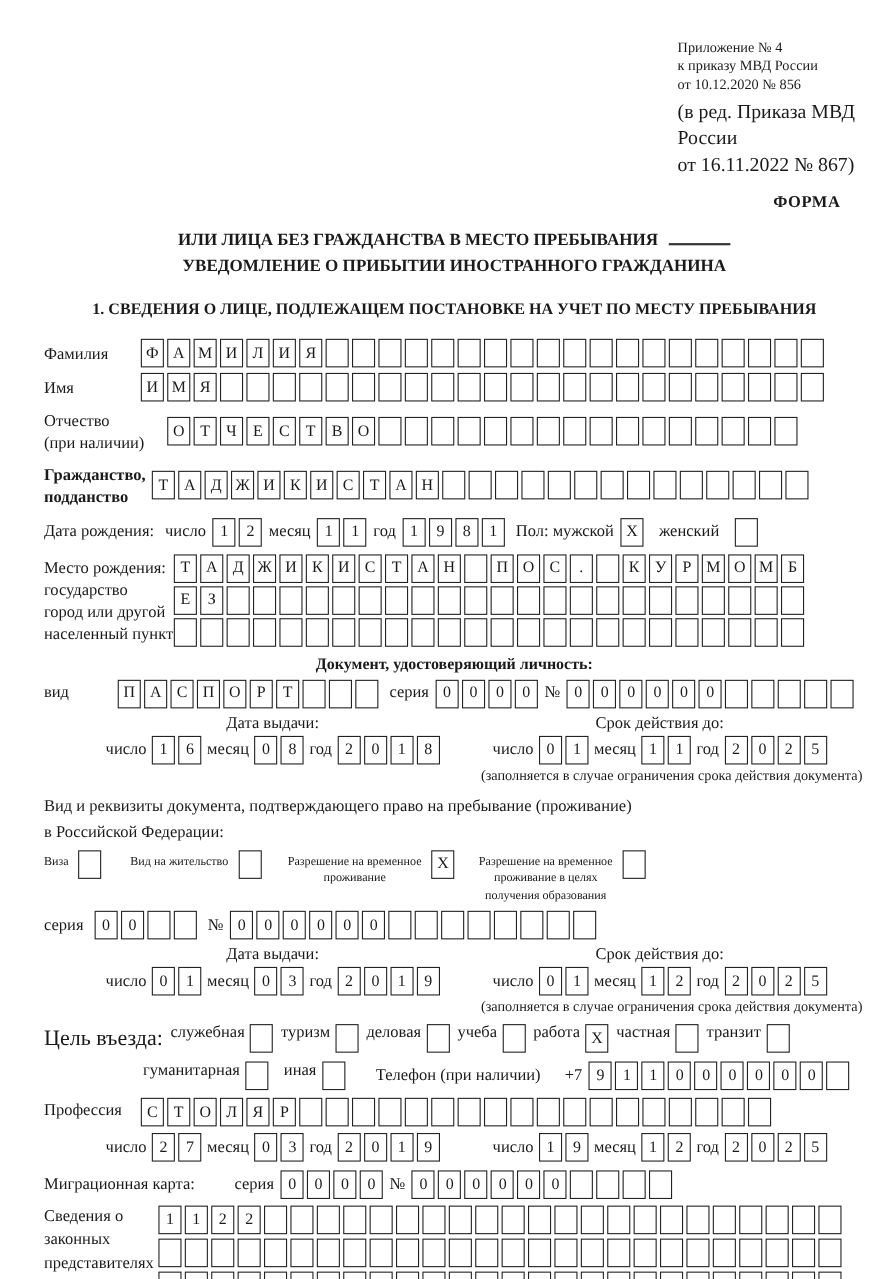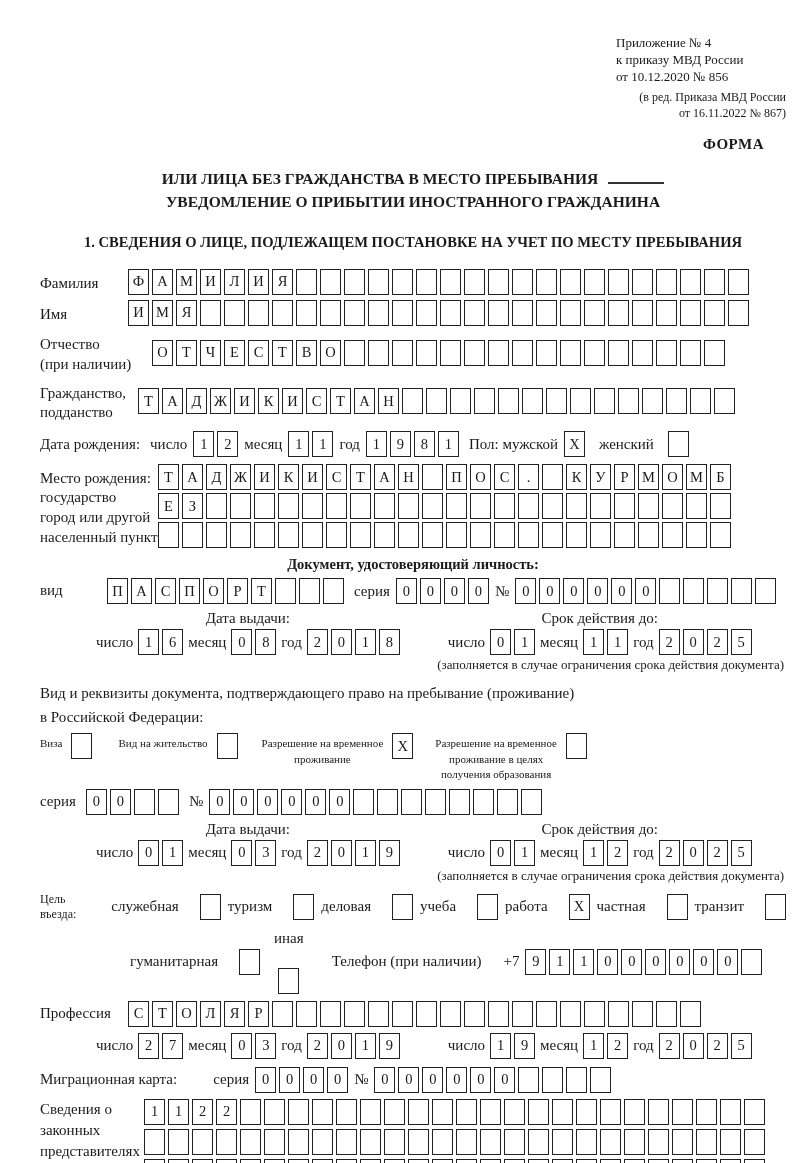--- a/index.html
+++ b/index.html
@@ -2,30 +2,30 @@
 <html><head>
 <meta charset="utf-8">
 <style>
   html,body{margin:0;padding:0;background:#ffffff;}
   body{width:800px;height:1163px;overflow:hidden;color:#1a1a1a;
        font-family:"Liberation Serif","DejaVu Serif",serif;}
   .page{box-sizing:border-box;width:800px;height:841px;padding:34px 14px 0 40px;}
 
   
   .annex{margin-left:576px;font-size:13px;line-height:1.32;}
-  .annex-note{margin-top:5px;font-size:12px;text-align:right;}
+  .annex-note{margin-top:5px;font-size:18px;}
   .forma{text-align:right;padding-right:22px;font-weight:bold;font-size:15px;margin-top:14px;letter-spacing:.5px;}
   .title{text-align:center;font-weight:bold;font-size:15.5px;line-height:1.5;margin-top:14px;}
   .blank{display:inline-block;width:56px;border-bottom:2px solid #333;margin-left:10px;}
   .sec-title{text-align:center;font-weight:bold;font-size:14.6px;margin-top:20px;}
 
   
   .f-row{display:flex;align-items:center;margin-top:5px;}
   .lbl{font-size:15px;line-height:1.33;flex:none;padding-top:4px;}
-  .w88{width:88px;} .w112{width:112px;} .w98{width:98px;} .w118{width:118px;} .w67{width:67px;}
+  .w88{width:88px;} .w112{width:112px;} .w98{width:98px;font-weight:bold;} .w118{width:118px;} .w67{width:67px;}
   .cells{display:inline-flex;gap:3px;flex:none;}
   .cell{box-sizing:border-box;flex:none;width:21px;height:26px;border:1.9px solid #222;
         display:inline-flex;align-items:center;justify-content:center;
         font-size:14.5px;background:#fff;}
   .stack{display:flex;flex-direction:column;gap:3px;}
   .mid{padding-top:4px;font-size:15px;flex:none;}
   .gap6{width:6px;flex:none;} .gap10{width:10px;flex:none;} .gap14{width:14px;flex:none;}
 
   
   .doc-label{text-align:center;font-weight:bold;font-size:14.5px;margin-top:8px;margin-bottom:2px;}
@@ -40,21 +40,21 @@
   .note-r{text-align:right;font-size:13px;margin-top:2px;padding-right:2px;}
 
   
   .intro{font-size:15px;margin-top:8px;line-height:1.6;}
   .opts{display:flex;align-items:flex-start;margin-top:4px;}
   .opt{display:flex;align-items:flex-start;gap:9px;flex:none;}
   .opt-label{font-size:11px;line-height:1.4;padding-top:3px;text-align:center;}
 
   
   .purp{display:flex;align-items:center;margin-top:8px;}
-  .purp-item{display:flex;align-items:center;gap:21px;margin-left:7px;font-family:Liberation Serif, serif;}
+  .purp-item{display:flex;gap:5px;margin-left:7px;font-family:Liberation Serif, serif;}
   .purp-item .plbl{font-size:15px;}
 
   
   .reps{display:flex;margin-top:6px;}
   .reps-label{width:104px;flex:none;font-size:15px;line-height:1.42;}
   .reps-col{display:flex;flex-direction:column;gap:4px;}
 </style>
 </head>
 <body>
 
@@ -540,21 +540,21 @@
             <span class="cell">0</span>
             <span class="cell">2</span>
             <span class="cell">5</span>
           </span>
       </div>
     </div>
   </div>
   <div class="note-r">(заполняется в случае ограничения срока действия документа)</div>
 
   <div class="purp">
-    <span class="plbl" style="font-size:12px;">Цель въезда:</span>
+    <span class="plbl" style="font-size:20px;">Цель въезда:</span>
     <span class="purp-item">
       <span class="plbl">служебная</span>
       <span class="cells">
           <span class="cell"></span>
         </span>
     </span>
     <span class="purp-item">
       <span class="plbl">туризм</span>
       <span class="cells">
           <span class="cell"></span>
@@ -592,21 +592,21 @@
     </span>
   </div>
 
   <div class="purp" style="margin-left:90px;">
     <span class="purp-item" style="margin-left:0;">
       <span class="plbl">гуманитарная</span>
       <span class="cells">
           <span class="cell"></span>
         </span>
     </span>
-    <span class="purp-item" style="margin-left:14px;flex-direction:column;">
+    <span class="purp-item" style="margin-left:14px;">
       <span class="plbl">иная</span>
       <span class="cells">
           <span class="cell"></span>
         </span>
     </span>
     <span class="plbl" style="font-size:15px;margin-left:28px;">Телефон (при наличии)</span>
     <span class="plbl" style="font-size:15px;margin-left:22px;">+7</span>
     <span class="cells" style="margin-left:6px;">
         <span class="cell">9</span>
         <span class="cell">1</span>

